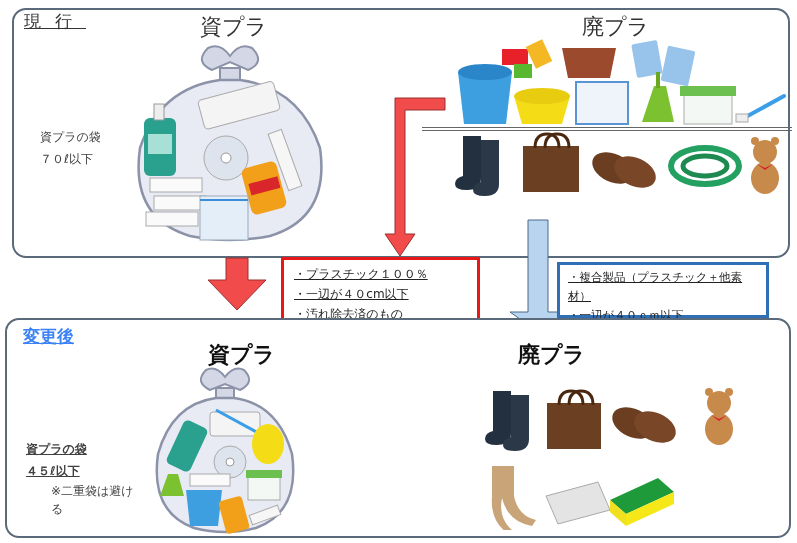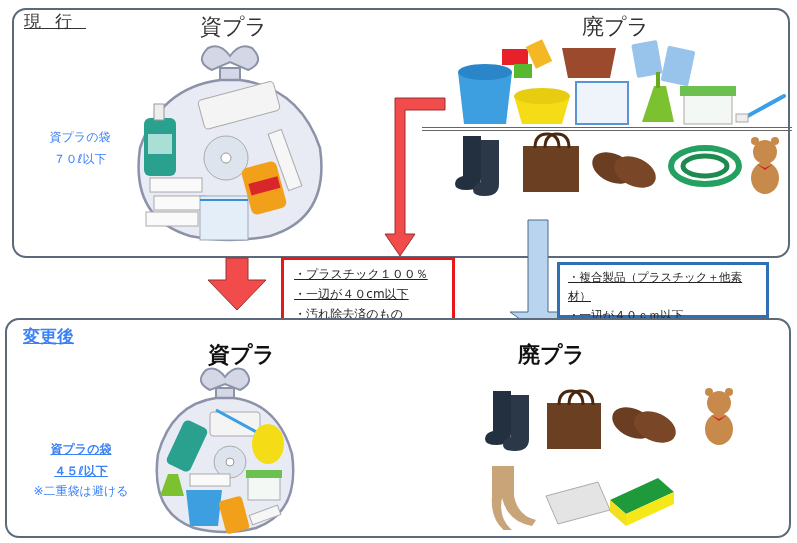--- a/index.html
+++ b/index.html
@@ -10,28 +10,28 @@
   #panel-current { left: 12px; top: 8px; width: 778px; height: 250px; }
   #panel-after   { left: 5px; top: 318px; width: 786px; height: 220px; }
 
   .panel-label { position: absolute; text-decoration: underline; font-size: 17px; color: #333; }
   #current-label { left: 10px; top: 0; letter-spacing: 14px; }
   #after-label { left: 16px; top: 5px; font-weight: bold; font-size: 17px; color: #3b82f6; }
 
   .heading { position: absolute; font-size: 22px; color: #333; }
   .heading.bold { font-weight: bold; color: #111; }
 
-  .bag-note { position: absolute; font-size: 12px; text-align: center; color: #3b82f6; line-height: 22px; }
+  .bag-note { position: absolute; font-size: 12px; color: #404040; line-height: 22px; }
   .bag-note .u { text-decoration: underline; font-weight: bold; }
 
   .divider { position: absolute; left: 422px; width: 370px; height: 4px; border-top: 1.5px solid #666; border-bottom: 1.5px solid #666; }
 
   .crit-box { position: absolute; background: #fff; font-size: 12px; padding: 4px 10px; line-height: 20px; }
   .crit-box span { display: block; text-decoration: underline; color: #222; }
-  #criteria-red { left: 281px; top: 257px; width: 174px; height: 75px; border: 3px solid #e81818; }
+  #criteria-red { left: 281px; top: 257px; width: 199px; height: 75px; border: 3px solid #e81818; }
   #criteria-blue { left: 557px; top: 262px; width: 212px; height: 56px; border: 3px solid #2f6fb5; font-size: 11.5px; line-height: 19px; padding: 3px 8px; }
 
   svg.overlay { position: absolute; left: 0; top: 0; }
 
   .item { position: absolute; }
 </style>
 </head>
 <body>
 
 <div class="panel" id="panel-current">
@@ -130,21 +130,21 @@
 <div class="panel" id="panel-after">
   <div class="panel-label" id="after-label">変更後</div>
 </div>
 
 <div class="heading bold" style="left:208px;top:340px;">資プラ</div>
 <div class="heading bold" style="left:518px;top:340px;">廃プラ</div>
 
 <div class="bag-note" style="left:26px;top:438px;width:110px;">
   <div class="u">資プラの袋</div>
   <div class="u">４５ℓ以下</div>
-  <div style="line-height:18px;">※二重袋は避ける</div>
+  <div style="line-height:18px;margin-left:25px;">※二重袋は避ける</div>
 </div>
 
 <svg class="item" style="left:150px;top:362px;" width="150" height="178" viewBox="0 0 150 178">
   <path d="M56 8 q-12 12 4 20 l15 -6 l15 6 q16 -8 4 -20 q-10 -5 -19 7 q-9 -12 -19 -7z" fill="#d4d8e6" stroke="#8c93a8" stroke-width="2"></path>
   <rect x="66" y="26" width="18" height="10" fill="#d4d8e6" stroke="#8c93a8" stroke-width="2"></rect>
   <path d="M66 36 Q22 42 8 92 Q0 150 44 166 Q75 174 106 166 Q150 150 142 92 Q128 42 84 36z" fill="#e8eaf4" stroke="#8c93a8" stroke-width="2.5"></path>
   <rect x="24" y="60" width="26" height="48" rx="5" fill="#2aa08e" transform="rotate(25 37 84)"></rect>
   <rect x="60" y="50" width="50" height="24" rx="3" fill="#f4f4f4" stroke="#aaa"></rect>
   <line x1="66" y1="48" x2="110" y2="72" stroke="#3a9ee8" stroke-width="3"></line>
   <ellipse cx="118" cy="82" rx="16" ry="20" fill="#f4dc16"></ellipse>

